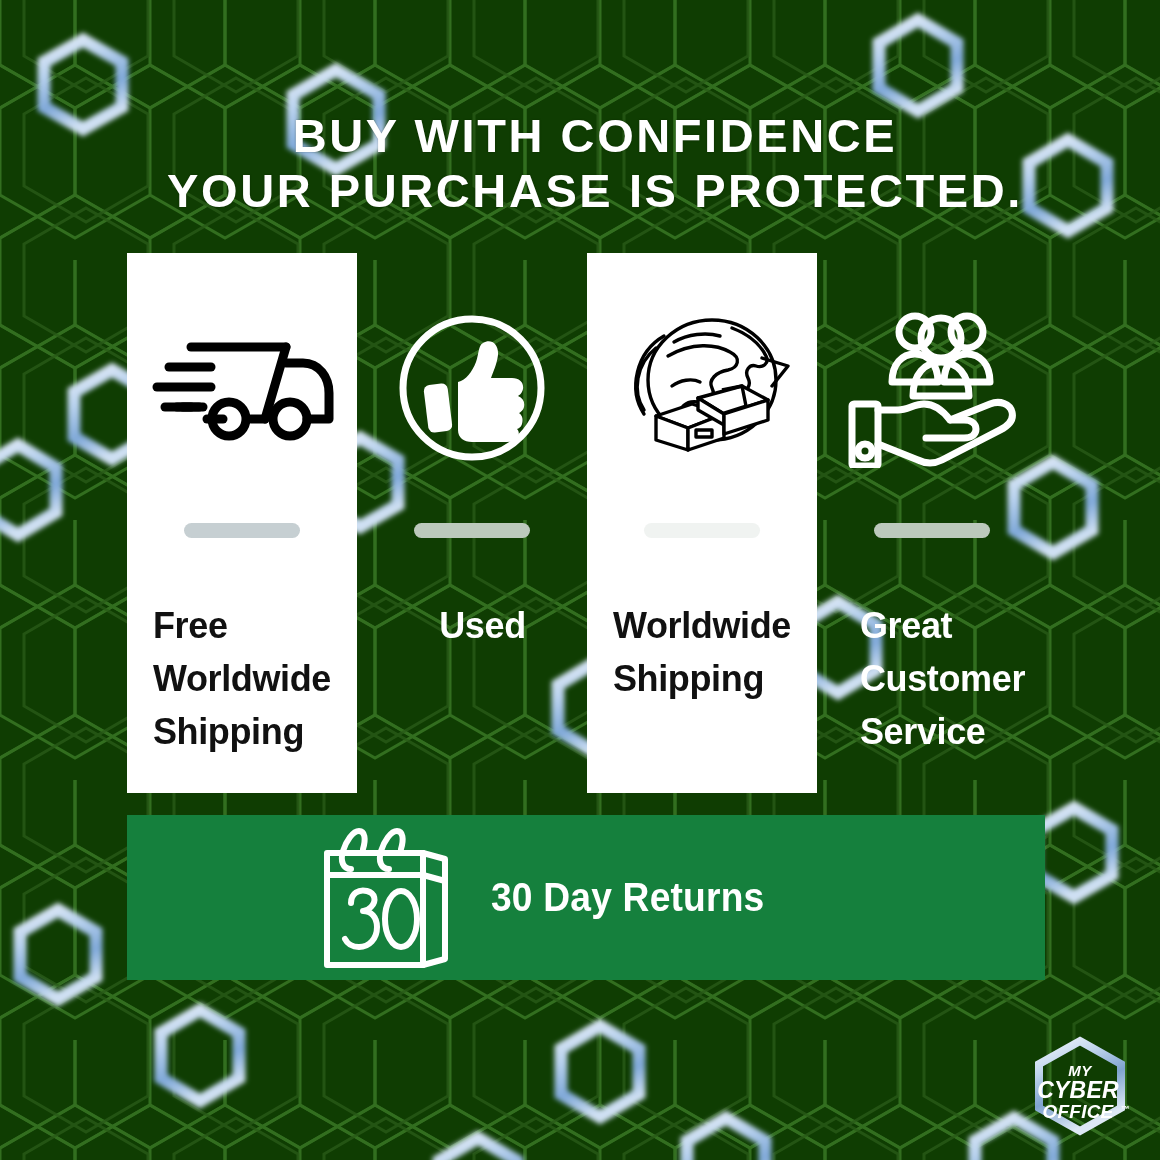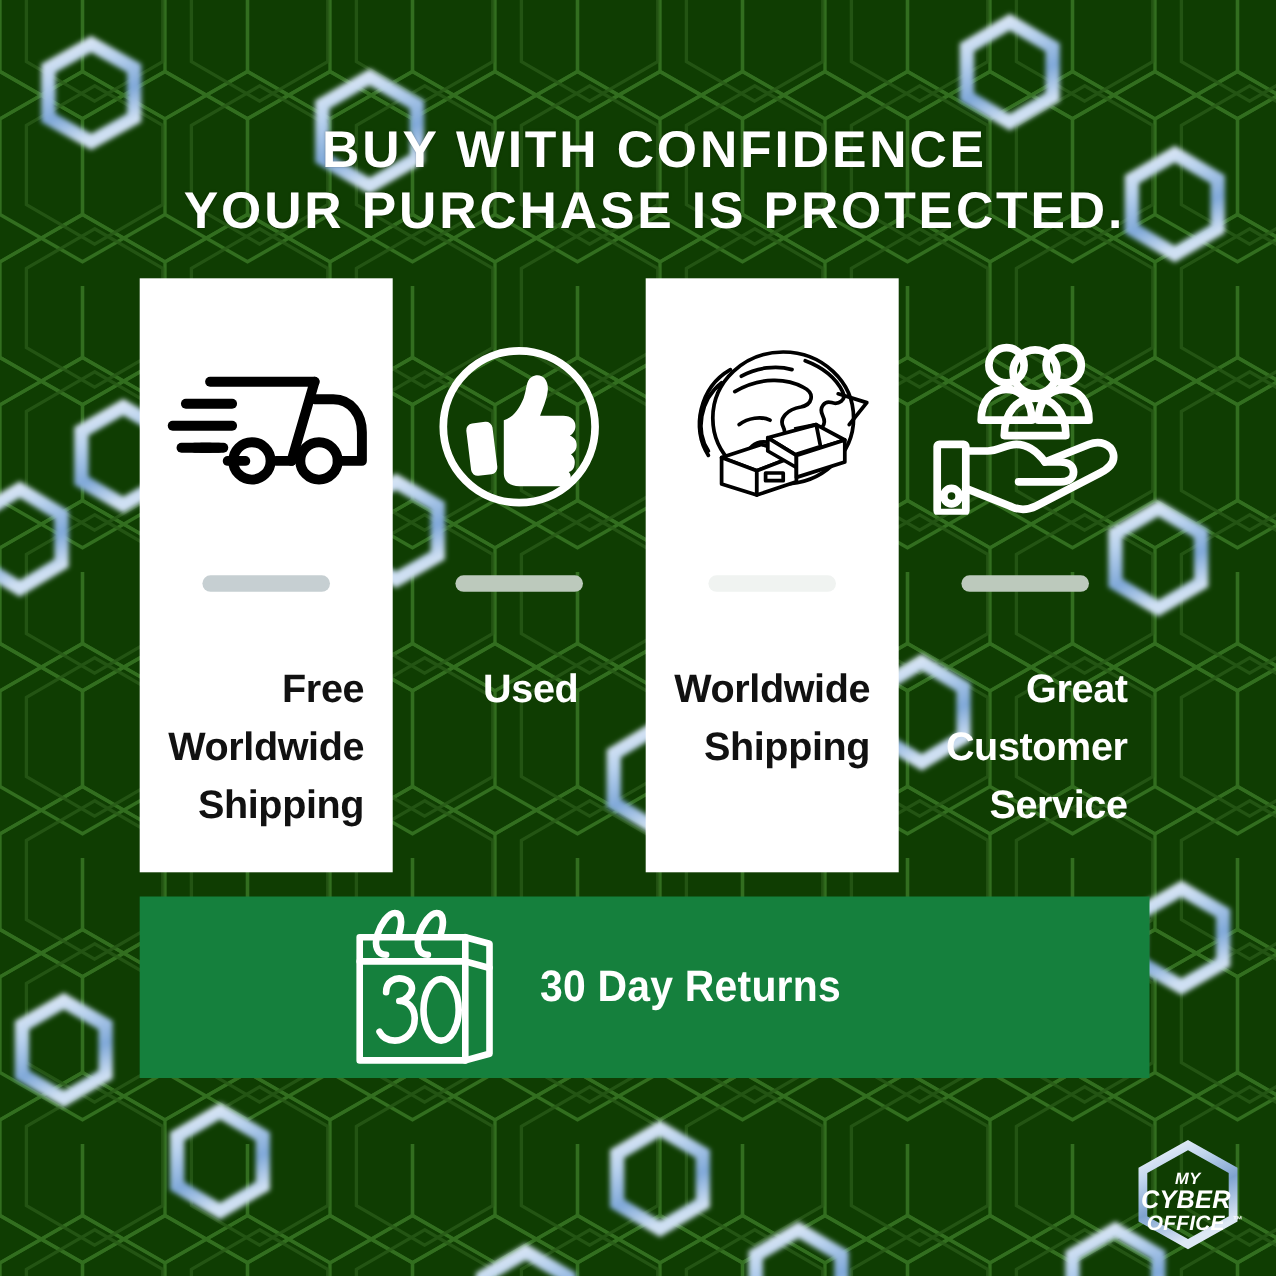--- a/index.html
+++ b/index.html
@@ -71,21 +71,21 @@
     align-items: center;
     justify-content: center;
   }
   .card .divider {
     width: 116px;
     height: 15px;
     border-radius: 8px;
   }
   .card .label {
     margin-top: 62px;
-    text-align: right;
+    text-align: left;
     font-weight: 700;
     font-size: 36px;
     line-height: 1.47;
     letter-spacing: -0.01em;
     padding: 0 6px;
   }
   .card.filled .label { color: #111111; }
   .card.plain .label { color: #ffffff; margin-left: 21px; }
 
   

